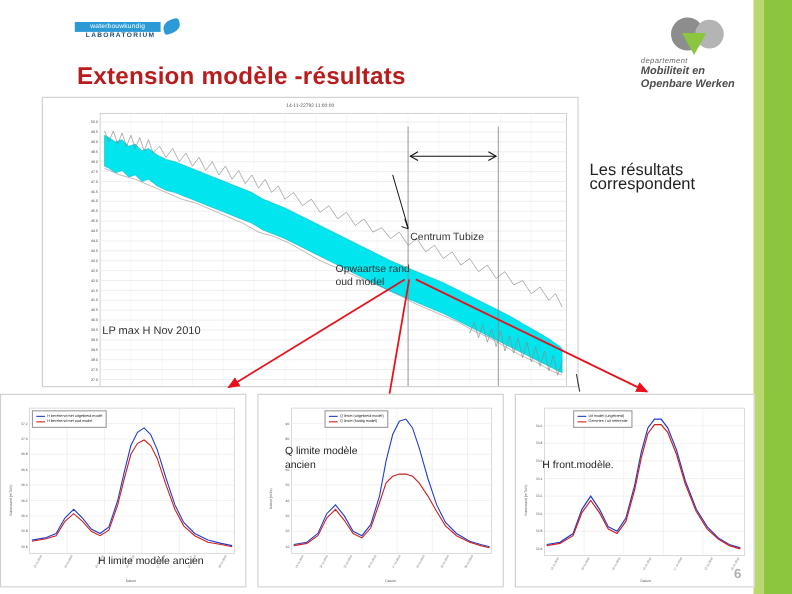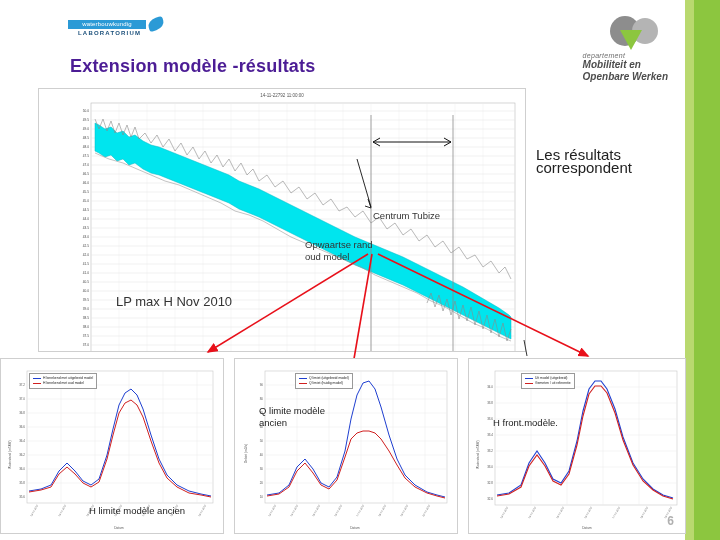--- a/index.html
+++ b/index.html
@@ -57,40 +57,40 @@
   .dept-logo .mark .g3{
     position:absolute;left:10px;top:14px;width:22px;height:20px;
     background:#8cc63f;
     clip-path:polygon(0 0,100% 0,50% 100%);
   }
   .dept-logo .l1{font-size:7px;color:#6f6f6f;font-style:italic;letter-spacing:.3px;}
   .dept-logo .l2{font-size:10px;color:#4d4d4d;font-style:italic;font-weight:bold;line-height:12px;}
   
   .title{
     position:absolute;left:70px;top:56px;
-    font-size:18px;font-weight:bold;color:#4c1d95;
+    font-size:22px;font-weight:bold;color:#b91c1c;
     letter-spacing:.2px;
   }
   
   .main-chart{
     position:absolute;left:38px;top:88px;width:486px;height:262px;
     background:#ffffff;border:1px solid #cfcfcf;
     overflow:hidden;
   }
   .main-chart .chart-title{
     position:absolute;left:0;right:0;top:4px;text-align:center;
     font-size:4.5px;color:#555;
   }
   .main-chart svg{position:absolute;left:0;top:0;}
   .annot{
     position:absolute;font-size:9.5px;color:#333;line-height:12px;
   }
   .annot.centrum{left:320px;top:121px;margin-left:14px;}
   .annot.opwaartse{left:246px;top:150px;margin-left:20px;}
-  .annot.lpmax{left:100px;top:296px;font-size:13px;padding-left:16px;}
+  .annot.lpmax{left:77px;top:296px;font-size:10px;padding-left:16px;}
   
   .side-note{
     position:absolute;left:536px;top:148px;width:160px;
     font-size:15px;color:#222;line-height:13px;
   }
   
   .mini{
     position:absolute;background:#fff;border:1px solid #cfcfcf;overflow:hidden;
   }
   .mini.m1{left:0px;top:358px;width:222px;height:174px;}

